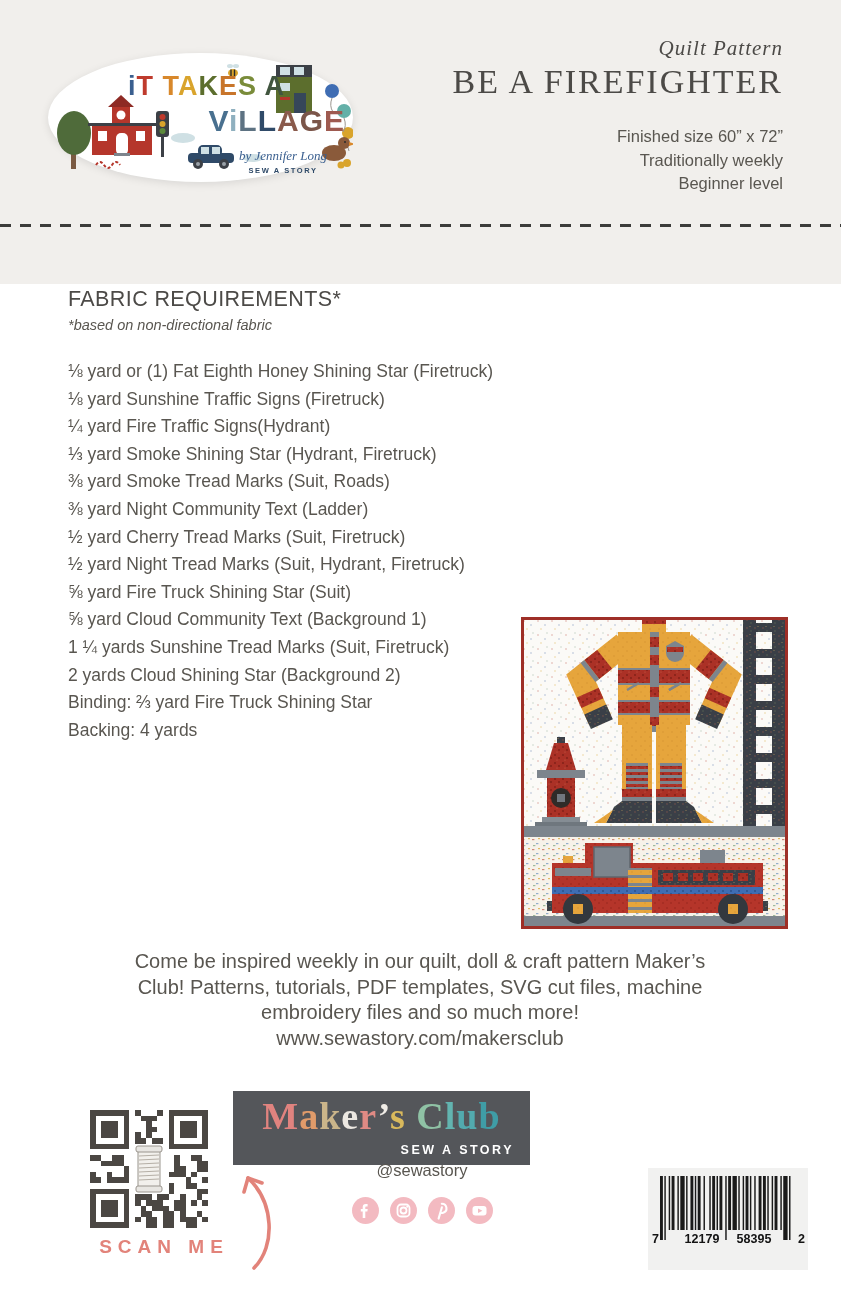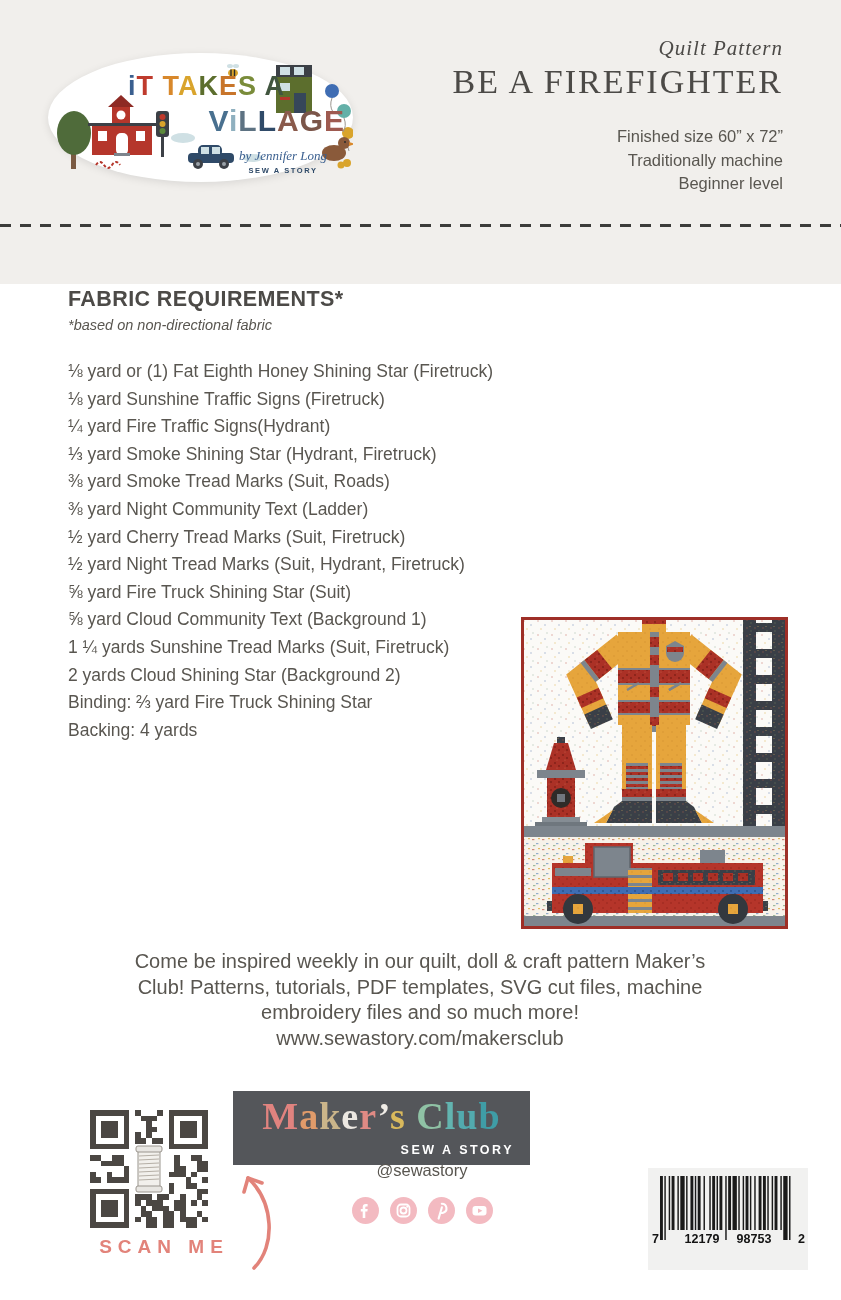--- a/index.html
+++ b/index.html
@@ -21,21 +21,21 @@
   .logo-brand{position:absolute;left:190px;top:113px;width:90px;text-align:center;
               font-size:7.5px;font-weight:bold;letter-spacing:1.6px;color:#2f4a68;}
   
   .header-block{position:absolute;left:400px;top:36px;width:383px;text-align:right;}
   .kicker{font-family:"Liberation Serif","DejaVu Serif",serif;font-style:italic;font-size:21px;
           color:var(--heading-text,#4c4a47);letter-spacing:1px;}
   .doc-title{font-family:"Liberation Serif","DejaVu Serif",serif;font-size:34px;letter-spacing:2px;
              color:var(--heading-text,#4c4a47);margin-top:2px;}
   .header-details{margin-top:24px;font-size:16.5px;line-height:23.5px;color:var(--body-text,#595650);}
   
-  .fabric-heading{position:absolute;left:68px;top:287px;font-size:21.5px;font-weight:bold;
+  .fabric-heading{position:absolute;left:68px;top:287px;font-size:21.5px;font-weight:normal;
                   letter-spacing:.4px;color:var(--heading-text,#4c4a47);}
   .fabric-note{position:absolute;left:68px;top:317px;font-style:italic;font-size:14.5px;color:var(--body-text,#595650);}
   .fabric-list{position:absolute;left:68px;top:358px;width:460px;font-size:17.5px;line-height:27.6px;color:var(--body-text,#595650);}
   
   .quilt{position:absolute;left:521px;top:617px;}
   
   .promo{position:absolute;left:70px;top:949px;width:700px;text-align:center;font-size:20px;line-height:25.5px;color:var(--body-text,#595650);}
   .promo-url{margin-top:0;}
   
   .makers-box{position:absolute;left:233px;top:1063px;width:297px;height:74px;background:var(--makers-box,#54565a);margin-top:28px;}
@@ -149,21 +149,21 @@
     <div class="logo-line logo-line2"><span style="color: rgb(73, 112, 143);">V</span><span style="color: rgb(143, 176, 191);">i</span><span style="color: rgb(93, 114, 130);">L</span><span style="color: rgb(47, 74, 104);">L</span><span style="color: rgb(138, 90, 75);">A</span><span style="color: rgb(123, 86, 74);">G</span><span style="color: rgb(158, 90, 80);">E</span></div>
     <div class="logo-byline">by Jennifer Long</div>
     <div class="logo-brand">SEW A STORY</div>
   </div>
 
   <div class="header-block">
     <div class="kicker">Quilt Pattern</div>
     <div class="doc-title">BE A FIREFIGHTER</div>
     <div class="header-details">
       <div>Finished size 60” x 72”</div>
-      <div>Traditionally machine</div>
+      <div>Traditionally weekly</div>
       <div>Beginner level</div>
     </div>
   </div>
 
   <div class="fabric-heading">FABRIC REQUIREMENTS*</div>
   <div class="fabric-note">*based on non-directional fabric</div>
   <div class="fabric-list" id="fabric-list">
       <div>⅛ yard or (1) Fat Eighth Honey Shining Star (Firetruck)</div>
       <div>⅛ yard Sunshine Traffic Signs (Firetruck)</div>
       <div>¼ yard Fire Traffic Signs(Hydrant)</div>
@@ -554,18 +554,18 @@
         <rect x="107.30000000000008" y="0" width="1.45" height="54" fill="#1a1a1a"></rect>
         <rect x="111.65000000000009" y="0" width="1.45" height="54" fill="#1a1a1a"></rect>
         <rect x="114.5500000000001" y="0" width="2.9" height="54" fill="#1a1a1a"></rect>
         <rect x="120.35000000000011" y="0" width="1.45" height="54" fill="#1a1a1a"></rect>
         <rect x="123.25000000000011" y="0" width="4.35" height="64" fill="#1a1a1a"></rect>
         <rect x="129.0500000000001" y="0" width="1.45" height="64" fill="#1a1a1a"></rect>
       </svg>
     <div class="bc-digits">
       <span class="bc-left">7</span>
       <span class="bc-g1">12179</span>
-      <span class="bc-g2">98753</span>
+      <span class="bc-g2">58395</span>
       <span class="bc-right">2</span>
     </div>
   </div>
 
 </div>
 
 </body></html>

